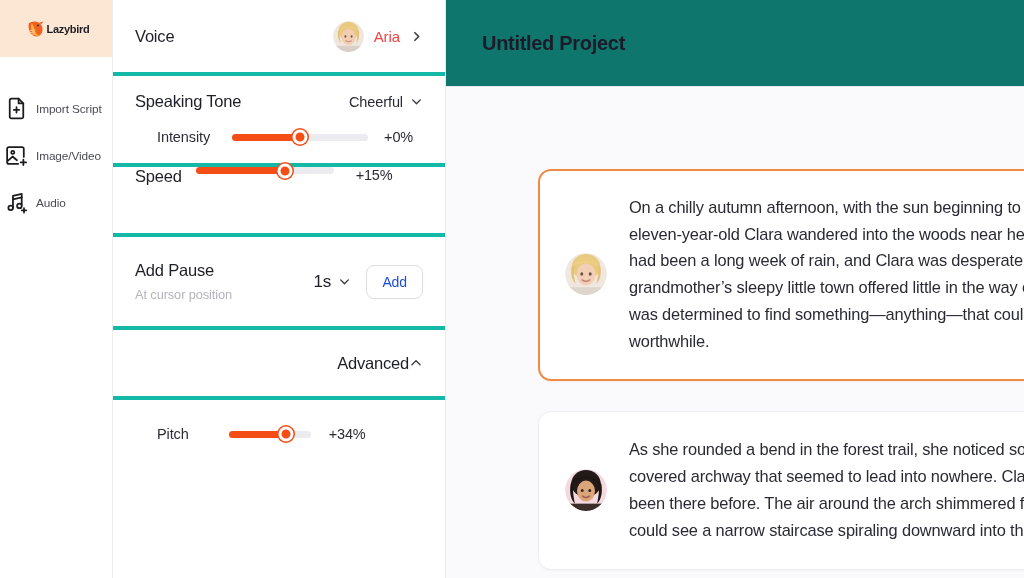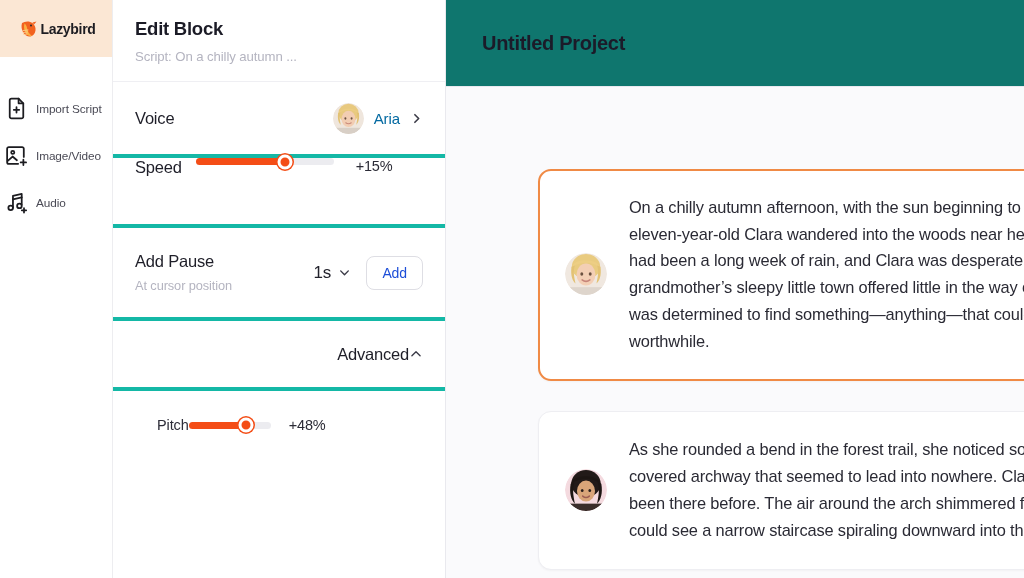--- a/index.html
+++ b/index.html
@@ -37,21 +37,21 @@
     height: 57px;
     background: #fbe7d4;
     display: flex;
     align-items: center;
     justify-content: center;
     gap: 3px;
     padding-left: 4px;
   }
   .logo-bird { width: 17px; height: 18px; display:block; flex: 0 0 17px; }
   .logo-text {
-    font-size: 14px;
+    font-size: 11px;
     font-weight: 700;
     color: #1d1d22;
     letter-spacing: -0.3px;
   }
 
   .rail-items { padding-top: 28px; }
 
   .rail-item {
     display: flex;
     flex-direction: row;
@@ -115,21 +115,21 @@
     letter-spacing: -0.2px;
   }
   .voice-right { display: flex; align-items: center; gap: 10px; }
   .avatar {
     width: 31px; height: 31px;
     border-radius: 50%;
     overflow: hidden;
     flex: 0 0 31px;
     display:block;
   }
-  .voice-name { font-size: 15px; color: #0369a1; letter-spacing: -0.1px; }
+  .voice-name { font-size: 15px; color: #ef4444; letter-spacing: -0.1px; }
   .chev-right { width: 13px; height: 13px; display:block; color:#3a3a46; }
 
   
   .row-tone { padding-top: 16px; padding-bottom: 18px; }
   .tone-line {
     display: flex; align-items: center; justify-content: space-between;
   }
   .tone-value {
     display: flex; align-items: center; gap: 7px;
     font-size: 14.5px; color: #2a2a36; letter-spacing: -0.1px;
@@ -325,24 +325,20 @@
           <path d="M19.2 17.4v4.2M17.1 19.5h4.2"></path>
         </svg>
         <span class="rlabel">Audio</span>
       </div>
 
     </div>
   </div>
 
   <div id="panel">
 
-    <div class="panel-head">
-      <div class="panel-title">Edit Block</div>
-      <div class="panel-sub">Script: On a chilly autumn ...</div>
-    </div>
 
     <div class="row row-voice">
       <span class="row-label">Voice</span>
       <span class="voice-right">
         <svg class="avatar" viewBox="0 0 40 40" aria-hidden="true">
           <defs>
               <clipPath id="cpA">
                 <circle cx="20" cy="20" r="20"></circle>
               </clipPath>
             </defs>
@@ -359,20 +355,40 @@
             <rect y="32" width="40" height="8" fill="#d8cfc6"></rect>
           </g>
         </svg>
         <span class="voice-name">Aria</span>
         <svg class="chev-right" viewBox="0 0 24 24" fill="none" stroke="currentColor" stroke-width="3" stroke-linecap="round" stroke-linejoin="round">
           <path d="M9 5l7 7-7 7"></path>
         </svg>
       </span>
     </div>
 
+    <div class="row row-tone">
+      <div class="tone-line">
+        <span class="row-label">Speaking Tone</span>
+        <span class="tone-value">
+          <span>Cheerful</span>
+          <svg class="chev-down" viewBox="0 0 24 24" fill="none" stroke="currentColor" stroke-width="2.6" stroke-linecap="round" stroke-linejoin="round">
+            <path d="M5 9l7 7 7-7"></path>
+          </svg>
+        </span>
+      </div>
+
+      <div class="slider-line" style="padding-left:22px;">
+        <span class="slider-name" style="margin-right:22px;">Intensity</span>
+        <span class="track" style="max-width:136px;">
+          <span class="fill" id="intensity-fill" style="width: 50%;"></span>
+          <span class="thumb" id="intensity-thumb" style="left: 50%;"></span>
+        </span>
+        <span class="slider-val" style="margin-left:16px;">+0%</span>
+      </div>
+    </div>
 
     <div class="row row-speed">
       <span class="row-label">Speed</span>
       <span class="track" style="max-width:138px;">
         <span class="fill" id="speed-fill" style="width: 65%;"></span>
         <span class="thumb" id="speed-thumb" style="left: 65%;"></span>
       </span>
       <span class="slider-val" style="margin-left:22px;">+15%</span>
     </div>
 
@@ -394,26 +410,26 @@
 
     <div class="row row-adv">
       <span class="row-label">Advanced</span>
       <svg class="chev-up" viewBox="0 0 24 24" fill="none" stroke="currentColor" stroke-width="2.3" stroke-linecap="round" stroke-linejoin="round">
         <path d="M5 15l7-7 7 7"></path>
       </svg>
     </div>
 
     <div class="row row-pitch">
       <div class="slider-line" style="padding-left:22px;">
-        <span class="slider-name" style="">Pitch</span>
+        <span class="slider-name" style="margin-right:40px;">Pitch</span>
         <span class="track" style="max-width:82px;">
           <span class="fill" id="pitch-fill" style="width: 70%;"></span>
           <span class="thumb" id="pitch-thumb" style="left: 70%;"></span>
         </span>
-        <span class="slider-val" style="margin-left:18px;">+48%</span>
+        <span class="slider-val" style="margin-left:18px;">+34%</span>
       </div>
     </div>
 
   </div>
 
   <div id="main">
 
     <div class="main-head">
       <span class="project-title">Untitled Project</span>
     </div>

